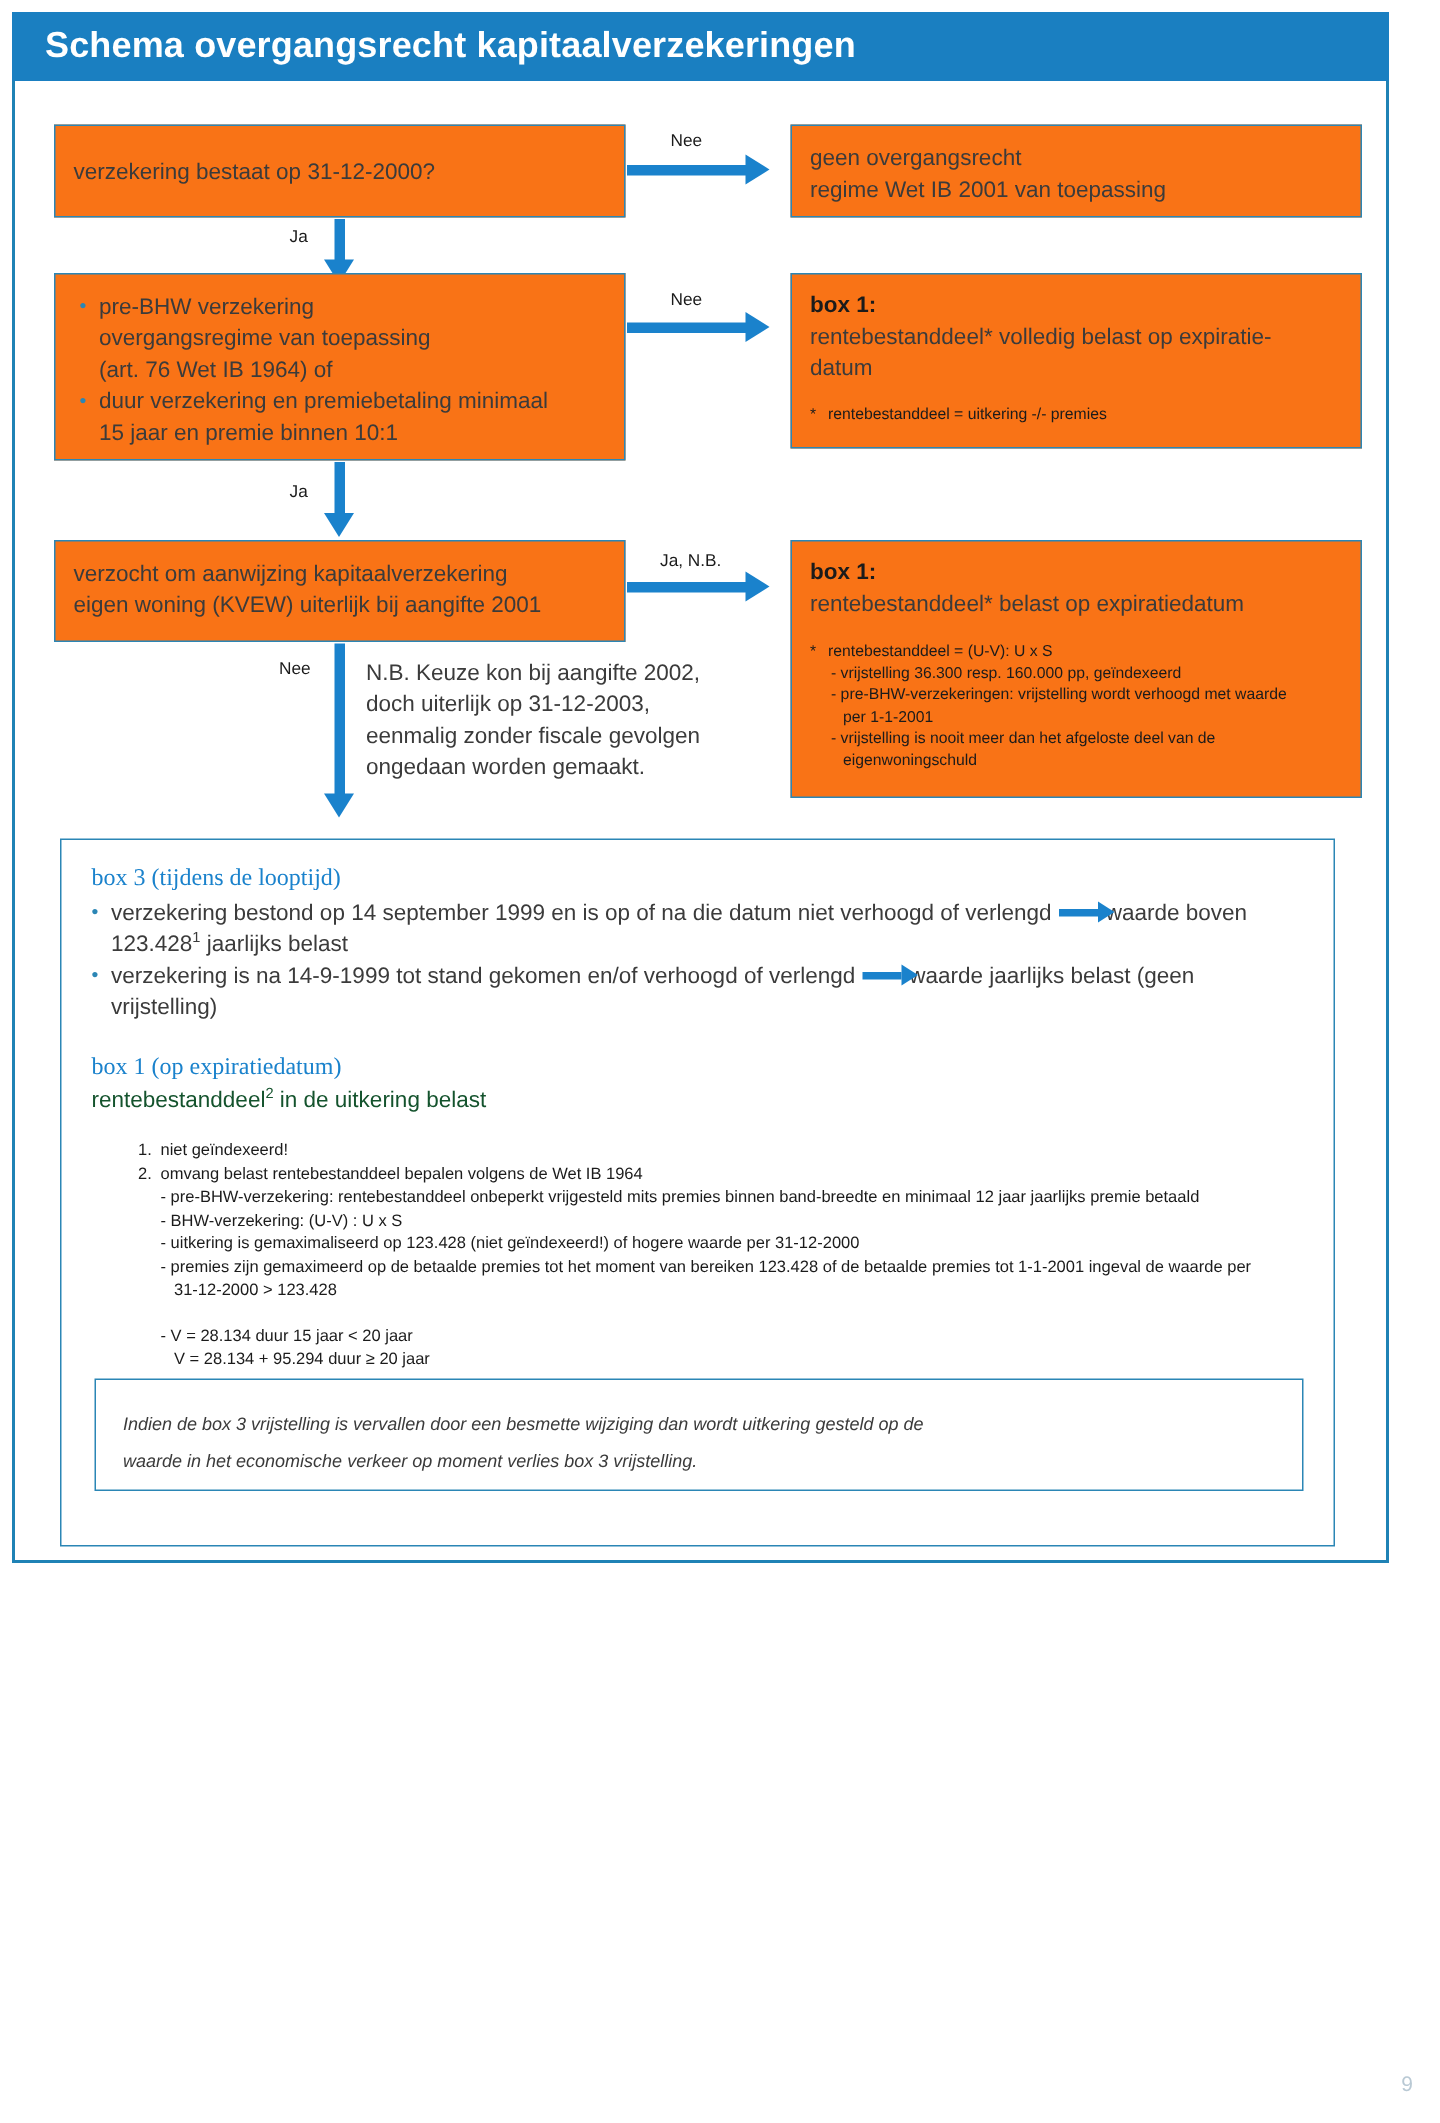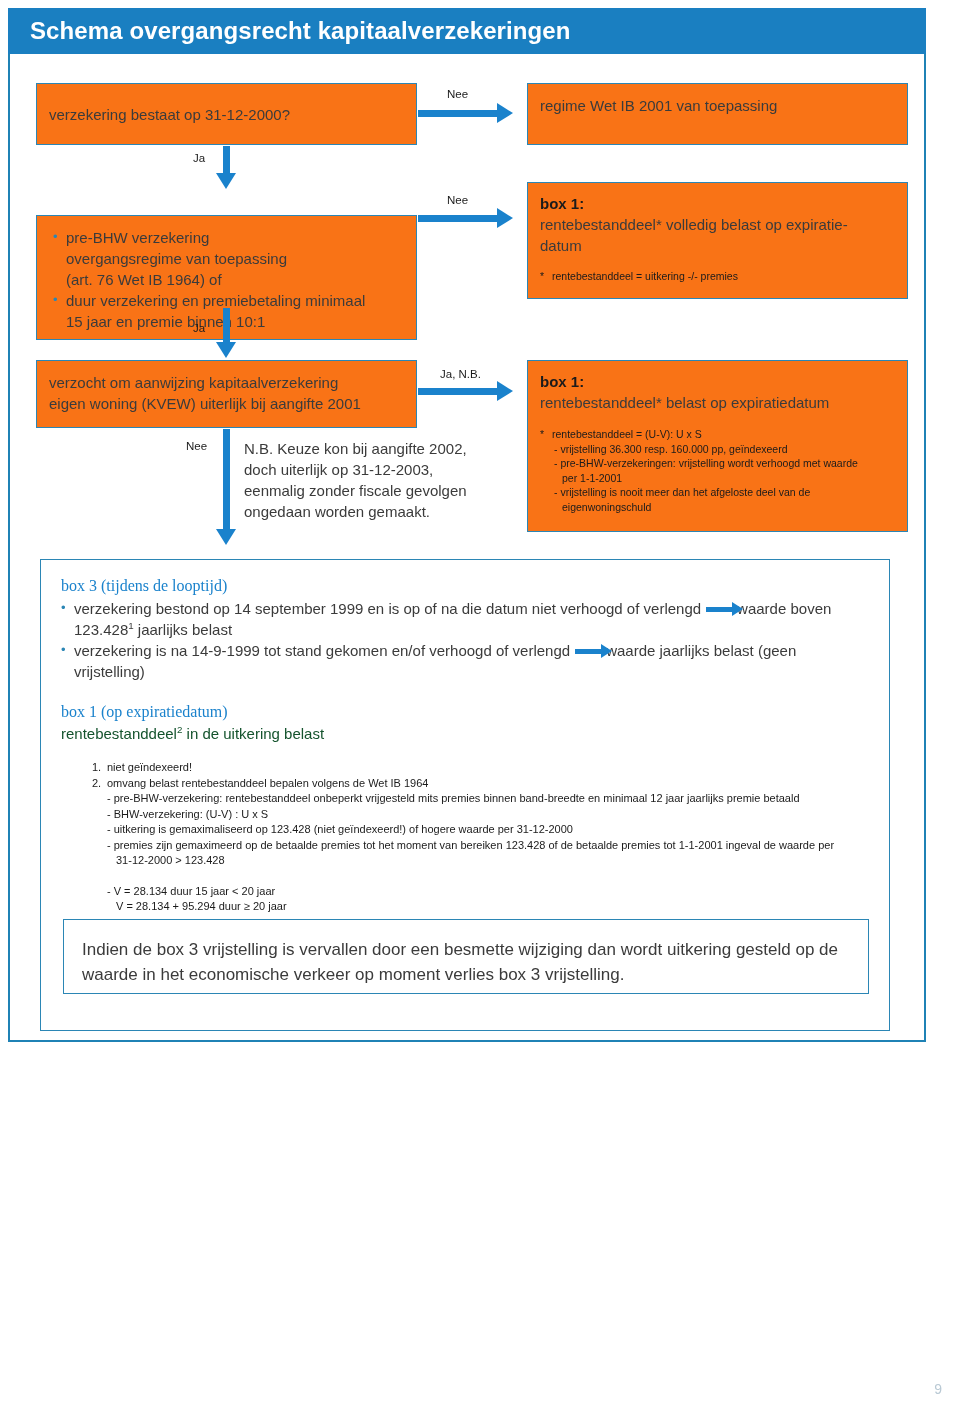--- a/index.html
+++ b/index.html
@@ -90,21 +90,21 @@
     border-top:7.5px solid transparent;border-bottom:7.5px solid transparent;
     border-left:11px solid #1a82cc;
   }
 
   .noteframe{
     position:absolute;left:22px;top:359px;width:806px;height:75px;
     border:1.6px solid #2b86b5;box-sizing:border-box;background:#fff;
   }
   .noteframe .np{
     position:absolute;left:18px;top:17px;right:14px;
-    font-size:17px;line-height:25px;color:#3b3b3b;
+    font-size:12px;line-height:25px;color:#3b3b3b;font-style:italic;
   }
   .pagenum{
     position:absolute;right:18px;top:1381px;
     font-size:14px;color:#b9c9d4;
   }
 </style>
 </head>
 <body>
 
 <div class="page">
@@ -119,28 +119,29 @@
     <div class="inner" style="display:flex;align-items:center;">
       <span class="ftext">verzekering bestaat op 31-12-2000?</span>
     </div>
   </div>
 
   <div class="h-arrow" style="left:418px;top:110px;width:80px;"></div>
   <div class="edge-lbl" style="left:447px;top:88px;">Nee</div>
 
   <div class="fbox" style="left:527px;top:83px;width:381px;height:62px;">
     <div class="inner" style="padding-top:11px;">
+      <div class="ftext">geen overgangsrecht</div>
       <div class="ftext">regime Wet IB 2001 van toepassing</div>
     </div>
   </div>
 
   <div class="v-arrow" style="left:223px;top:146px;height:28px;"></div>
   <div class="edge-lbl" style="left:193px;top:152px;">Ja</div>
 
-  <div class="fbox" style="left:36px;top:182px;width:381px;height:125px;margin-top:33px;">
+  <div class="fbox" style="left:36px;top:182px;width:381px;height:125px;">
     <div class="inner" style="padding-top:11px;padding-left:16px;">
       <ul class="bullets">
         <li>
           <span>pre-BHW verzekering</span><br>
           <span>overgangsregime van toepassing</span><br>
           <span>(art. 76 Wet IB 1964) of</span>
         </li>
         <li>
           <span>duur verzekering en premiebetaling minimaal</span><br>
           <span>15 jaar en premie binnen 10:1</span>

